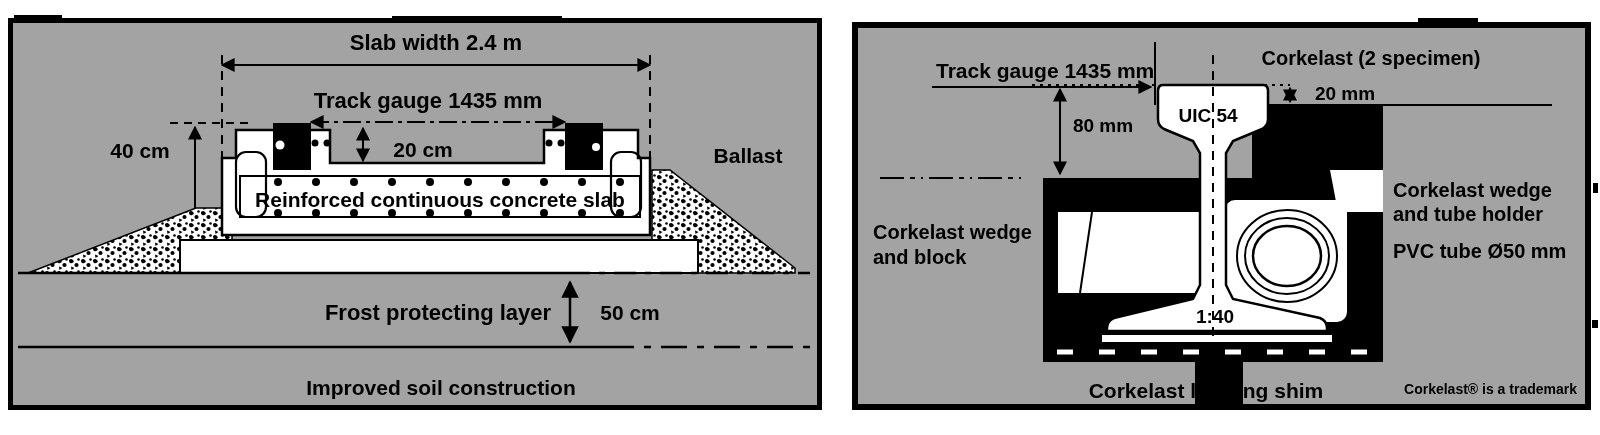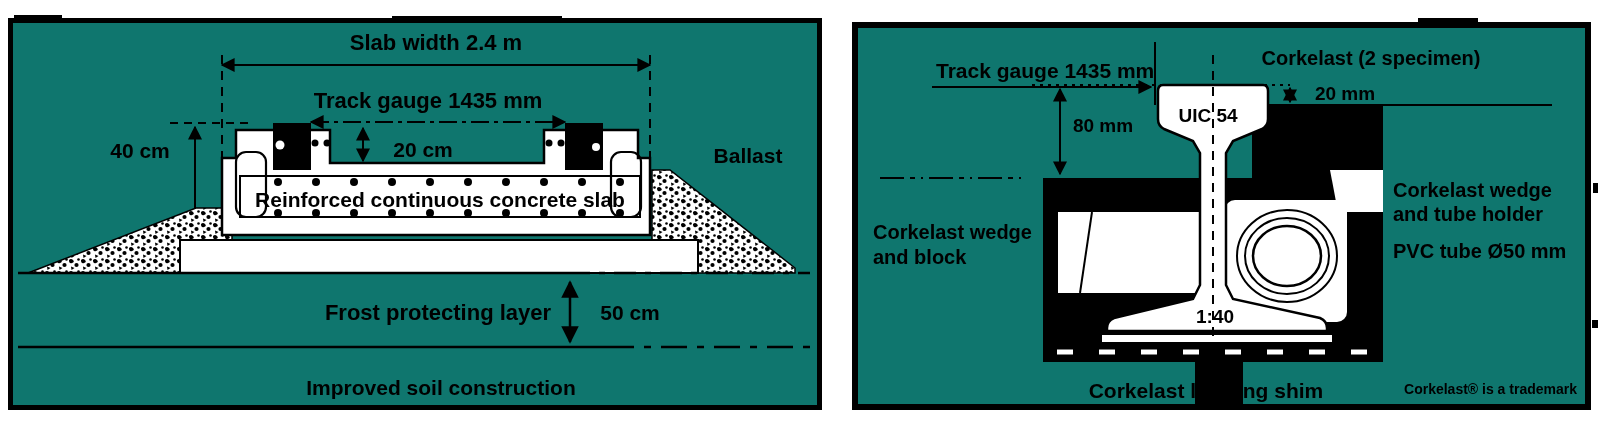--- a/index.html
+++ b/index.html
@@ -1,18 +1,18 @@
 <!DOCTYPE html>
 <html><head>
 <meta charset="utf-8">
 <style>
   html,body{margin:0;padding:0;background:#ffffff;}
   #stage{position:relative;width:1600px;height:435px;background:#ffffff;overflow:hidden;
          font-family:"Liberation Sans", sans-serif;}
-  .panel{position:absolute;background:#0f766e;}
+  .panel{position:absolute;background:#a3a3a3;}
   svg text{fill:#000;font-family:"Liberation Sans", sans-serif;font-weight:600;}
   .artifact{position:absolute;background:#000;}
 </style>
 </head>
 <body>
 
 <div id="stage">
 
   <div class="artifact" style="left:14px;top:15px;width:48px;height:6px;"></div>
   <div class="artifact" style="left:392px;top:16px;width:170px;height:8px;"></div>

